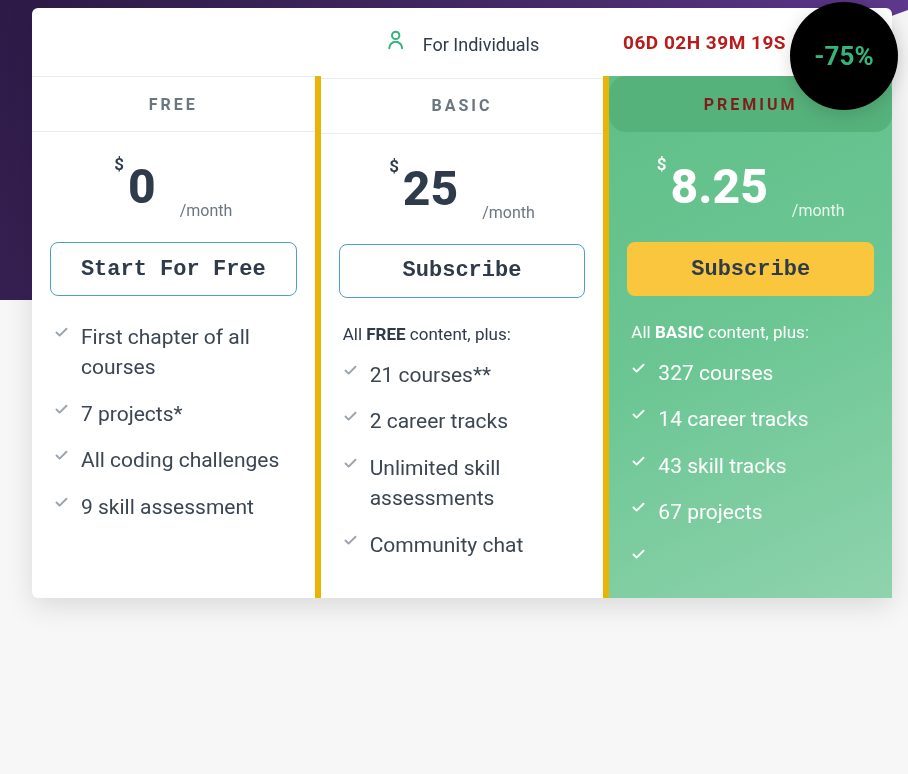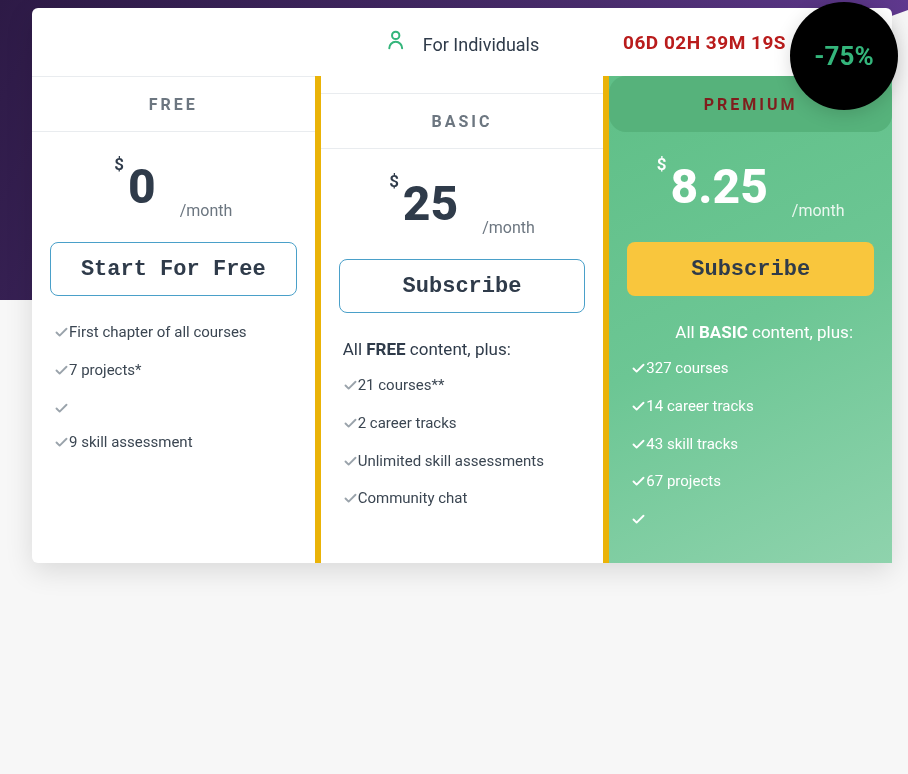--- a/index.html
+++ b/index.html
@@ -160,32 +160,33 @@
     border: none;
   }
   .features {
     padding: 0 22px 36px 22px;
   }
   .features-lead {
     font-size: 17px;
     color: #2f3b4a;
     margin-bottom: 16px;
   }
-  .plan.premium .features-lead { color: #ffffff; margin-left: 44px; }
+  .plan.premium .features-lead { color: #ffffff; }
   .features-lead b { font-weight: 700; }
   ul.feat-list {
     list-style: none;
     display: flex;
     flex-direction: column;
     gap: 16px;
   }
   ul.feat-list li {
     display: flex;
     align-items: flex-start;
-    font-size: 15px;
+    gap: 12px;
+    font-size: 21px;
     color: #3b4652;
     line-height: 1.45;
   }
   .plan.premium ul.feat-list li { color: #ffffff; }
   .check {
     flex-shrink: 0;
     margin-top: 3px;
   }
   .check svg { display: block; }
 </style>
@@ -242,20 +243,21 @@
                 </svg>
               </span>
               <span>7 projects*</span>
             </li>
             <li>
               <span class="check">
                 <svg width="15" height="15" viewBox="0 0 24 24" fill="none" stroke="#9aa3ab" stroke-width="3" stroke-linecap="round" stroke-linejoin="round">
                   <polyline points="20 6 9 17 4 12"></polyline>
                 </svg>
               </span>
+              <span>All coding challenges</span>
             </li>
             <li>
               <span class="check">
                 <svg width="15" height="15" viewBox="0 0 24 24" fill="none" stroke="#9aa3ab" stroke-width="3" stroke-linecap="round" stroke-linejoin="round">
                   <polyline points="20 6 9 17 4 12"></polyline>
                 </svg>
               </span>
               <span>9 skill assessment</span>
             </li>
           </ul>

